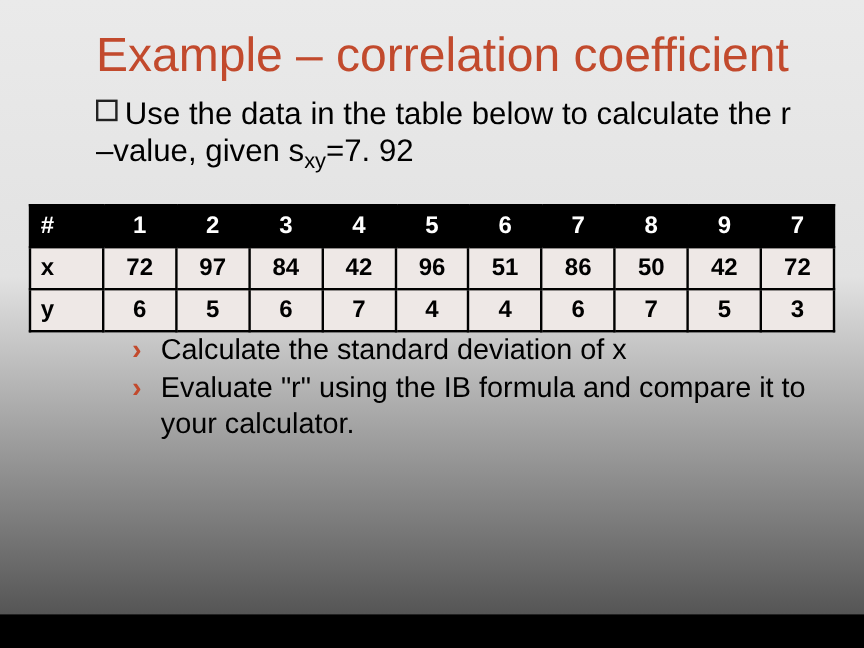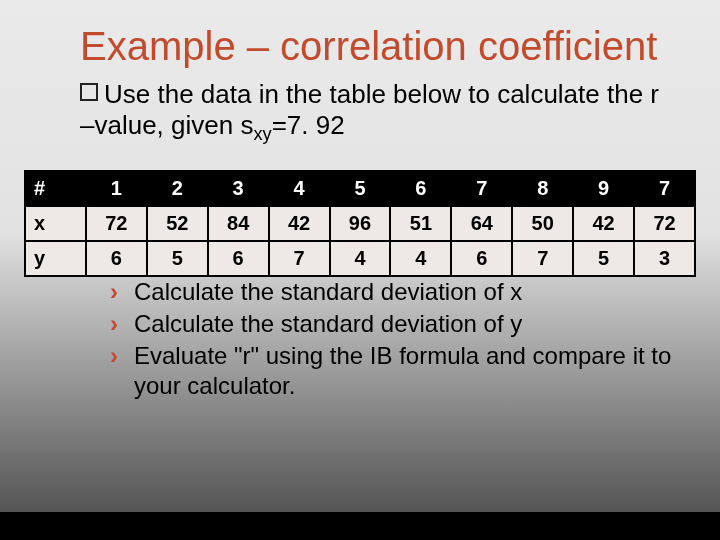--- a/index.html
+++ b/index.html
@@ -115,26 +115,26 @@
         <td class="hdr">5</td>
         <td class="hdr">6</td>
         <td class="hdr">7</td>
         <td class="hdr">8</td>
         <td class="hdr">9</td>
         <td class="hdr">7</td>
       </tr>
       <tr>
         <td class="rowlbl">x</td>
         <td>72</td>
-        <td>52</td>
+        <td>97</td>
         <td>84</td>
         <td>42</td>
         <td>96</td>
         <td>51</td>
-        <td>64</td>
+        <td>86</td>
         <td>50</td>
         <td>42</td>
         <td>72</td>
       </tr>
       <tr>
         <td class="rowlbl">y</td>
         <td>6</td>
         <td>5</td>
         <td>6</td>
         <td>7</td>
@@ -144,17 +144,16 @@
         <td>7</td>
         <td>5</td>
         <td>3</td>
       </tr>
     </tbody>
       </table>
   </div>
 
   <div class="sub-list">
     <div class="sub-item">Calculate the standard deviation of x</div>
-    <div class="sub-item">Calculate the standard deviation of y</div>
     <div class="sub-item">Evaluate "r" using the IB formula and compare it to your calculator.</div>
   </div>
 
 </div>
 
 </body></html>

